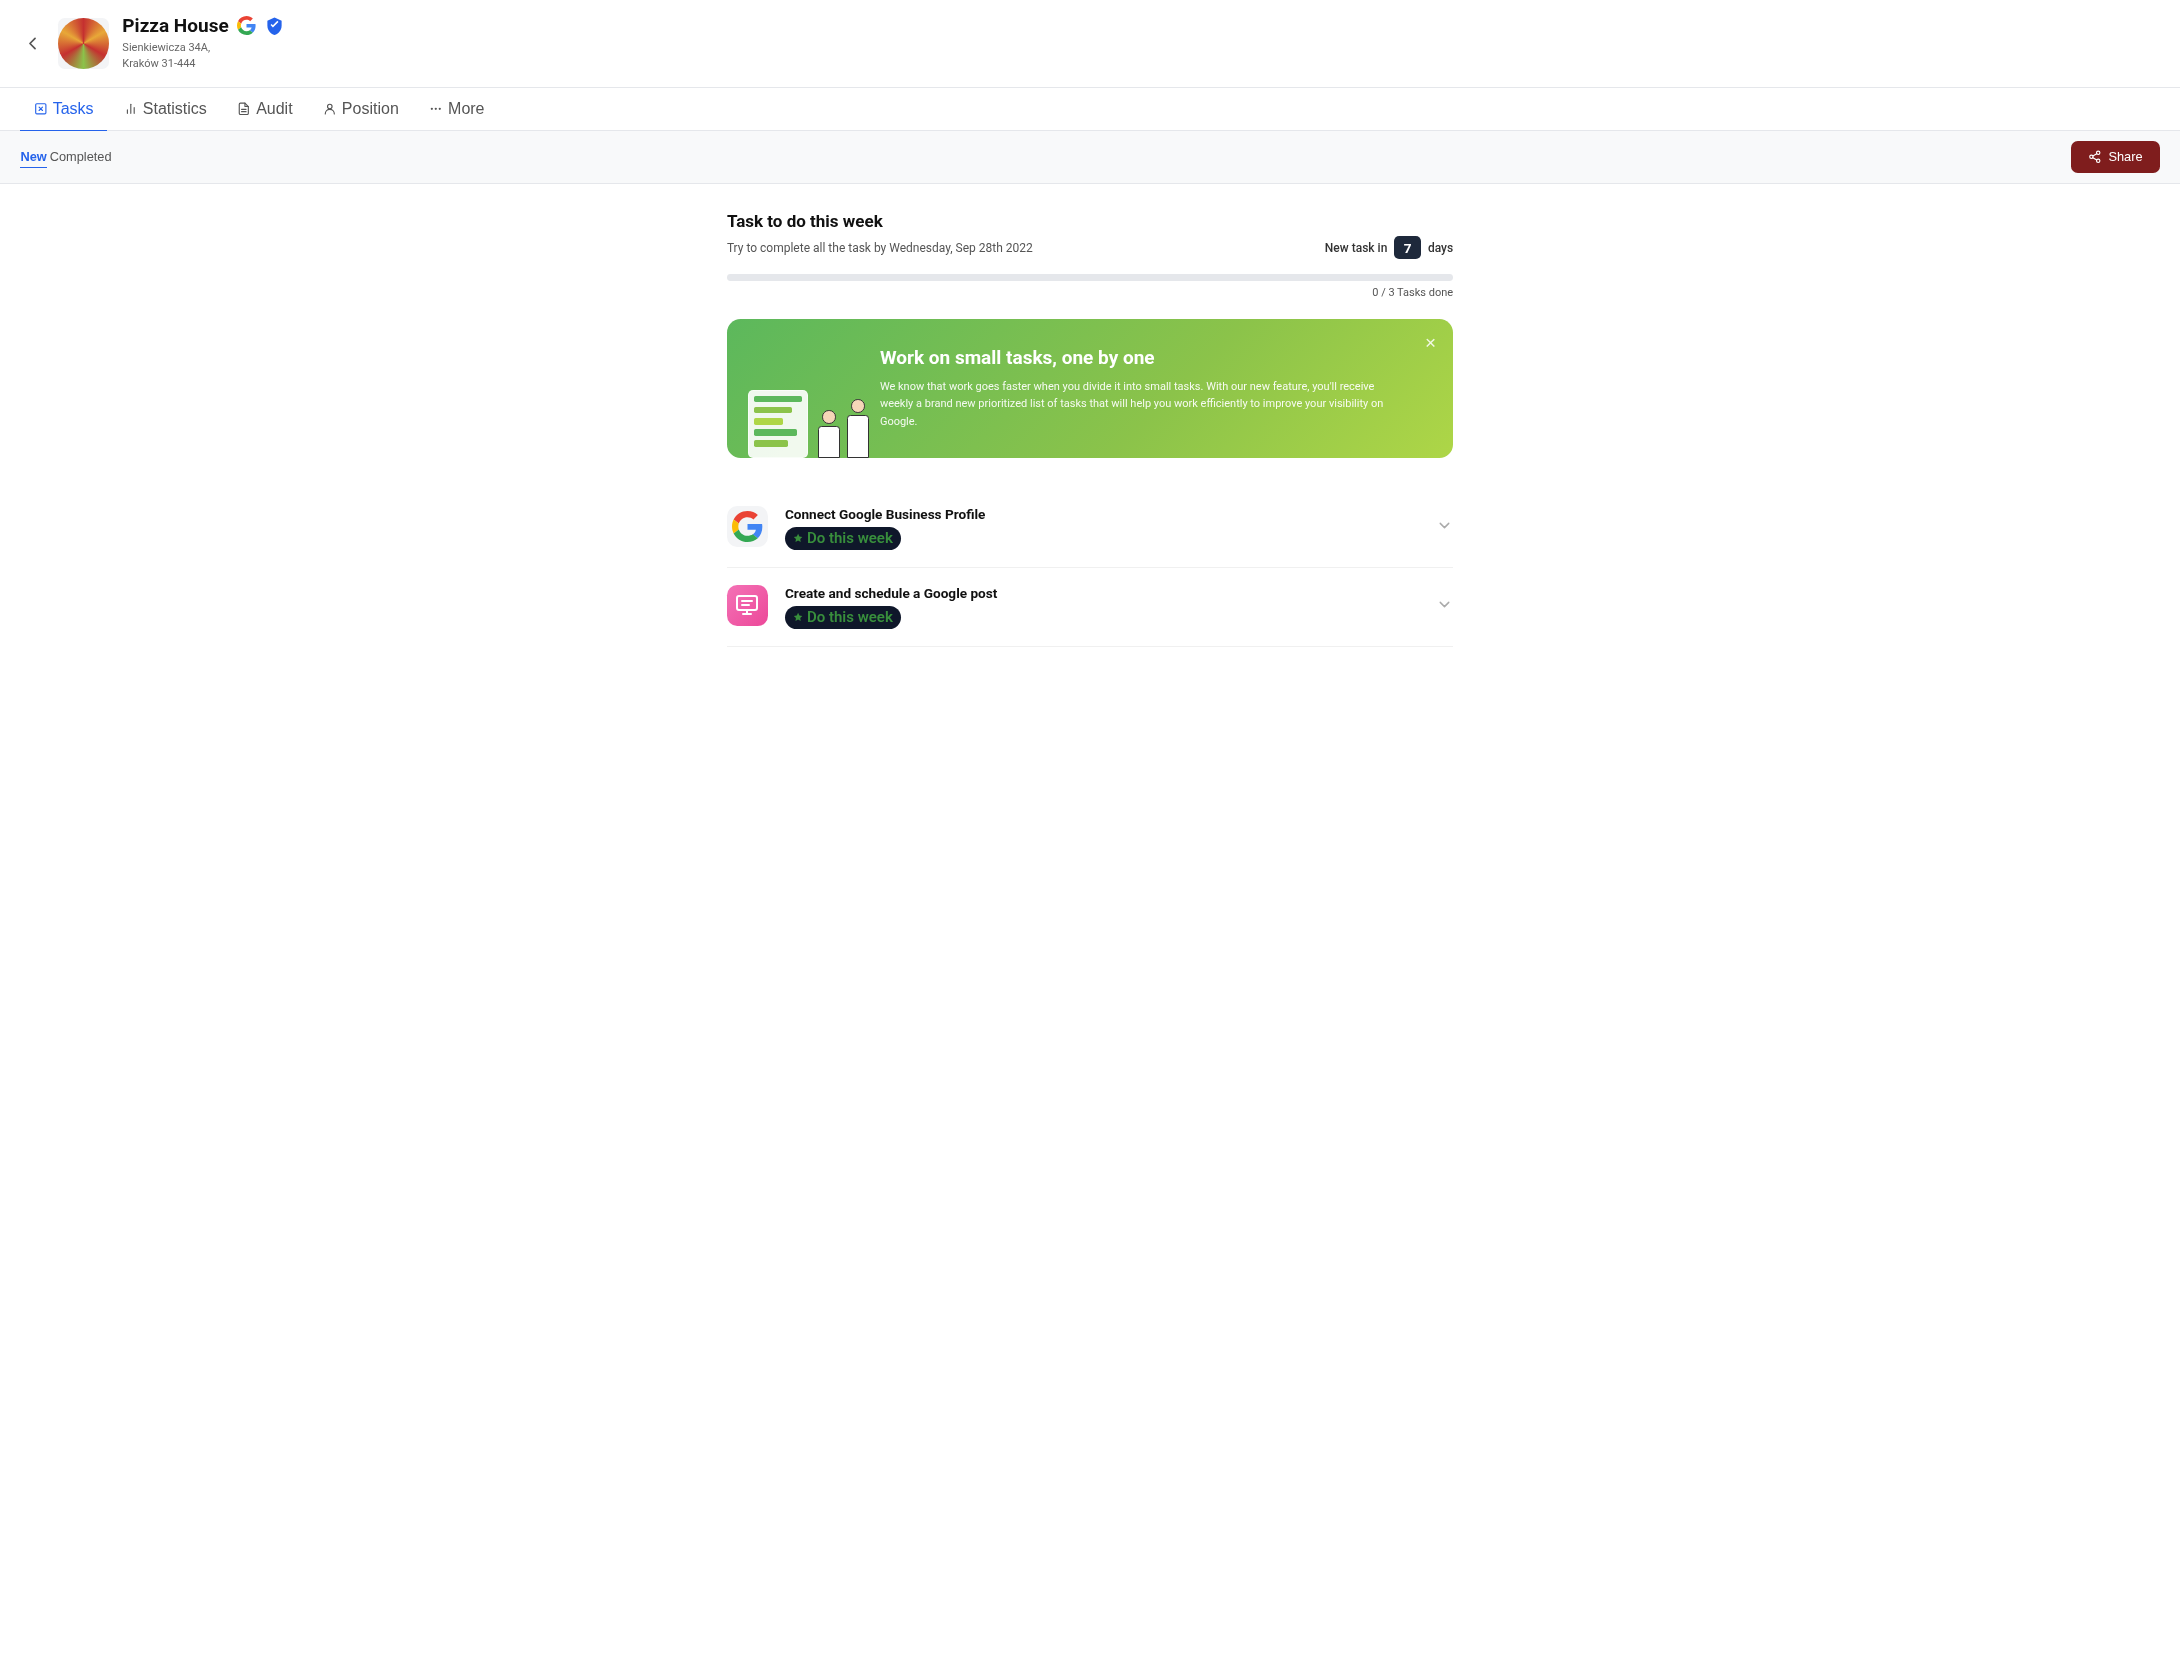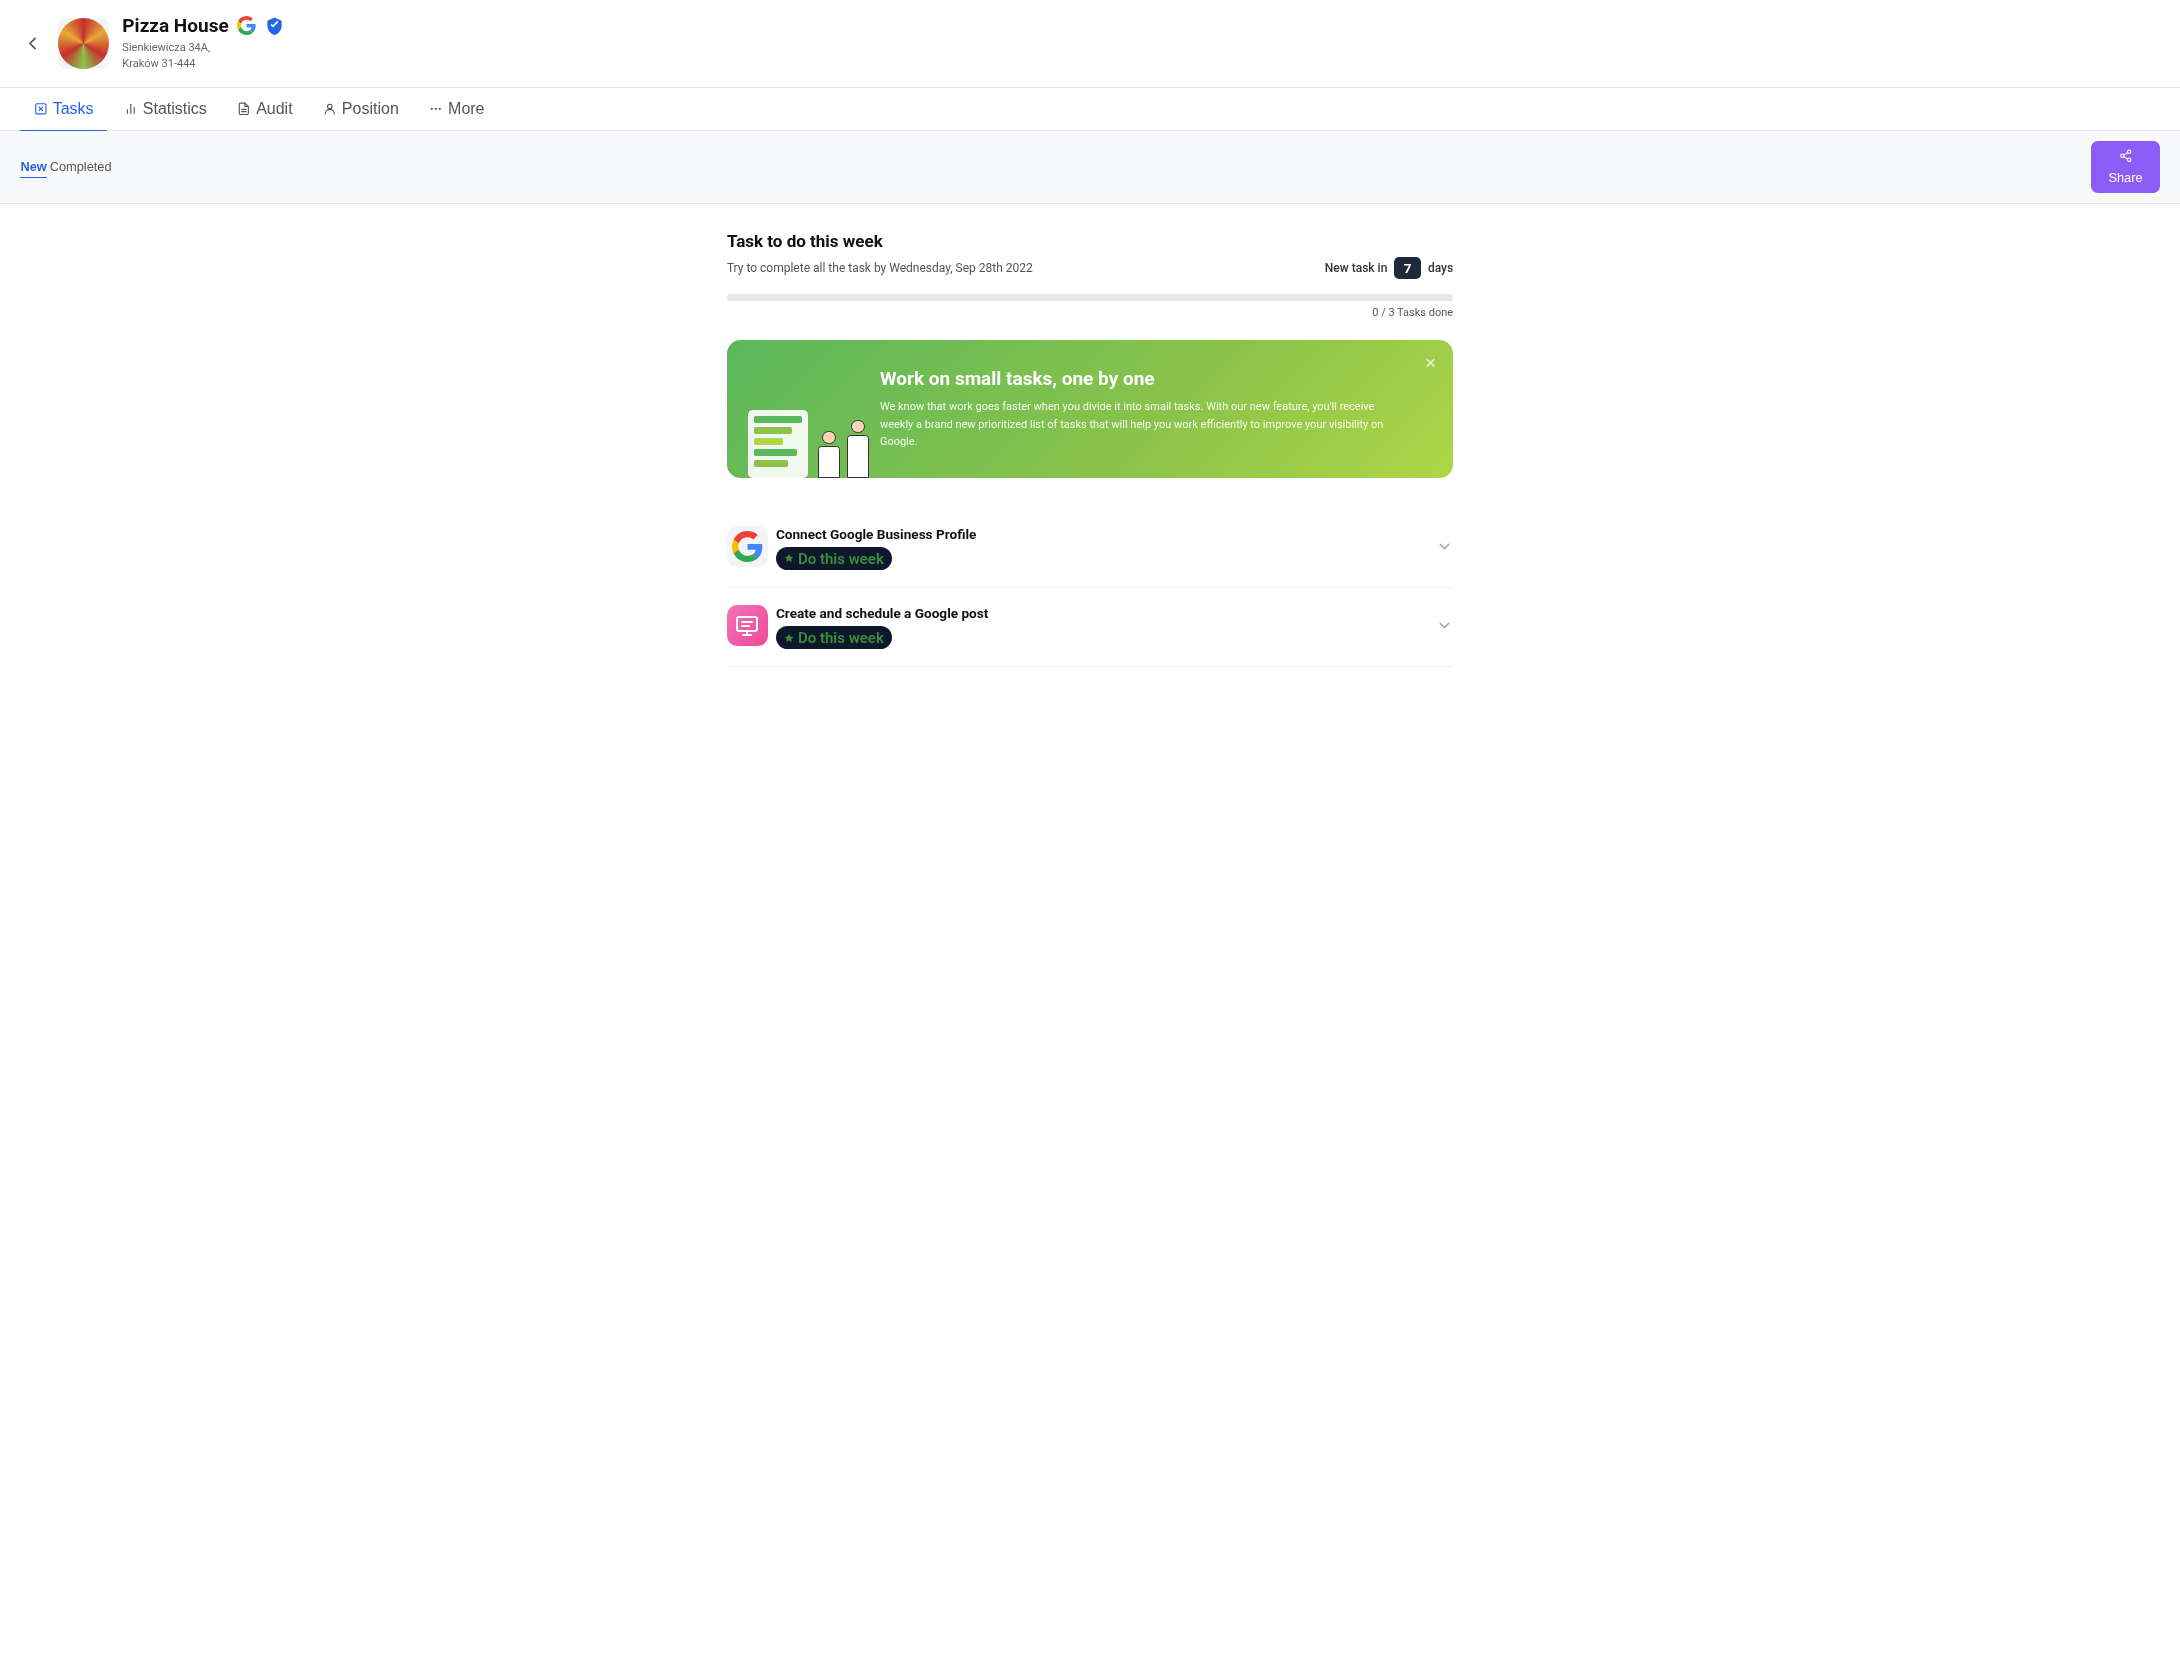--- a/index.html
+++ b/index.html
@@ -18,21 +18,21 @@
 
     
     .nav-tabs { display: flex; align-items: center; padding: 0 20.4px; border-bottom: 0.9px solid #e5e7eb; gap: 3.4px; }
     .nav-tab { display: flex; align-items: center; gap: 5.1px; padding: 12px 13.6px; font-size: 16px; color: #555; cursor: pointer; border: none; background: none; border-bottom: 1.7px solid transparent; margin-bottom: -0.9px; white-space: nowrap; }
     .nav-tab.active { color: #2563eb; border-bottom: 1.7px solid #2563eb; font-weight: 500; }
 
     
     .sub-tabs-bar { display: flex; align-items: center; padding: 10.2px 20.4px; background: #f8f9fa; border-bottom: 0.9px solid #e5e7eb; gap: 3px; }
     .sub-tab { font-size: 12.8px; color: #555; cursor: pointer; border: none; background: none; padding: 3.4px 0; border-bottom: 1.7px solid transparent; }
     .sub-tab.active { color: #2563eb; border-bottom: 1.7px solid #2563eb; font-weight: 600; }
-    .share-btn { margin-left: auto; display: flex; align-items: center; gap: 6.8px; background: #8b5cf6; color: #fff; border: none; border-radius: 6.8px; padding: 8.5px 17px; font-size: 12.8px; font-weight: 500; cursor: pointer; flex-direction: column; }
+    .share-btn { margin-left: auto; display: flex; align-items: center; gap: 6.8px; background: #7f1d1d; color: #fff; border: none; border-radius: 6.8px; padding: 8.5px 17px; font-size: 12.8px; font-weight: 500; cursor: pointer; }
 
     
     .main-content { max-width: 767px; margin: 0 auto; padding: 27px 20.4px; }
 
     
     .task-header { margin-bottom: 15px; }
     .task-title { font-size: 17px; font-weight: 700; color: #111; margin-bottom: 5.1px; }
     .task-subtitle-row { display: flex; align-items: center; justify-content: space-between; }
     .task-subtitle { color: #555; font-size: 12px; }
     .new-task-badge { display: flex; align-items: center; gap: 6.8px; font-size: 12px; color: #333; font-weight: 500; }
@@ -43,21 +43,21 @@
 
     
     .promo-banner { background: linear-gradient(135deg, #5cb85c 0%, #8bc34a 60%, #aed647 100%); border-radius: 13.6px; padding: 27px 27px 27px 153px; position: relative; margin-bottom: 31px; overflow: hidden; min-height: 136px; display: flex; align-items: center; }
     .promo-illustration { position: absolute; left: 13.6px; bottom: 0; width: 136px; height: 128px; display: flex; align-items: flex-end; justify-content: center; }
     .promo-close { position: absolute; top: 13.6px; right: 17px; background: none; border: none; color: rgba(255,255,255,0.85); font-size: 19px; cursor: pointer; line-height: 1; }
     .promo-text { }
     .promo-title { font-size: 19px; font-weight: 700; color: #fff; margin-bottom: 8.5px; }
     .promo-desc { font-size: 11px; color: rgba(255,255,255,0.92); line-height: 1.6; max-width: 528px; }
 
     
-    .task-item { display: flex; align-items: flex-start; gap: 8px; padding: 17px 0; border-bottom: 0.9px solid #f0f0f0; }
+    .task-item { display: flex; align-items: flex-start; gap: 17px; padding: 17px 0; border-bottom: 0.9px solid #f0f0f0; }
     .task-icon-wrap { width: 41px; height: 41px; border-radius: 10.2px; background: #f3f4f6; display: flex; align-items: center; justify-content: center; flex-shrink: 0; }
     .task-body { flex: 1; }
     .task-item-title { font-size: 13.6px; font-weight: 700; color: #111; margin-bottom: 5.1px; }
     .do-this-week { display: inline-flex; align-items: center; gap: 3.4px; background: #0f172a; color: #388e3c; font-size: 15px; font-weight: 600; border-radius: 17px; padding: 2.6px 8.5px; }
     .task-chevron { margin-left: auto; color: #aaa; font-size: 17px; align-self: center; }
 
     
     .g-icon { width: 31px; height: 31px; }
 
     

